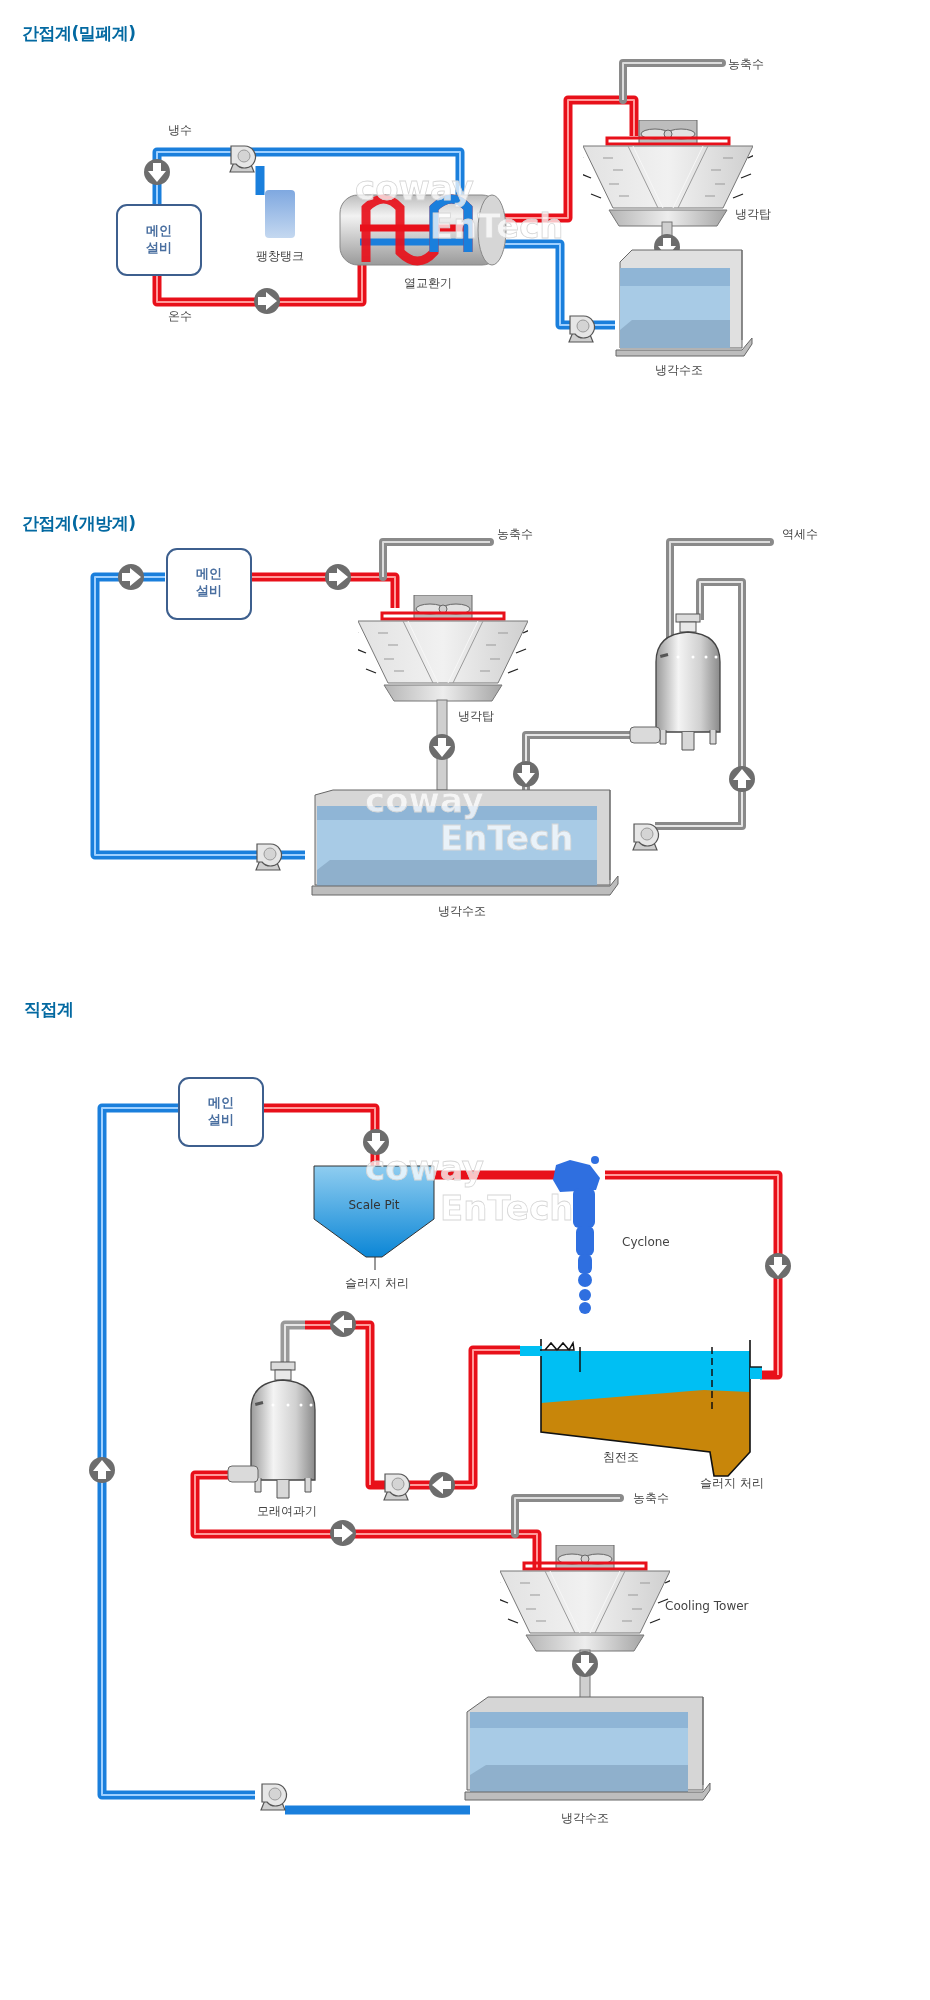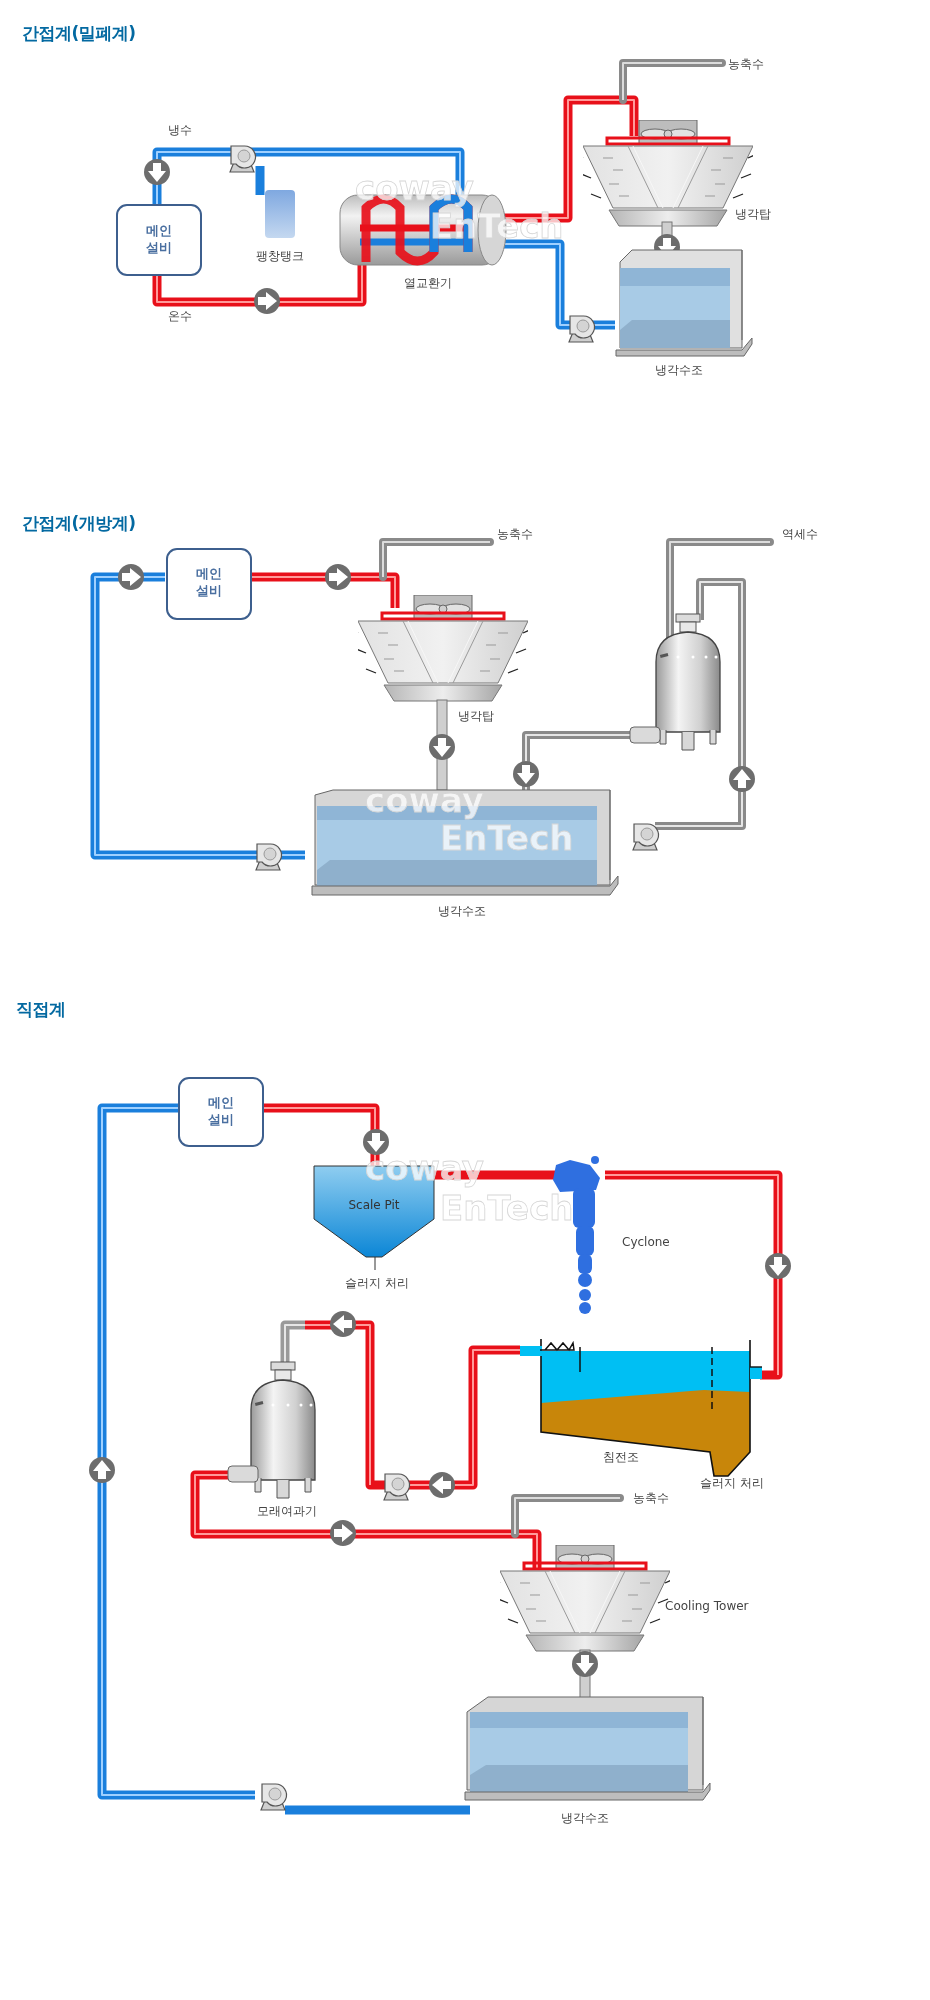--- a/index.html
+++ b/index.html
@@ -9,21 +9,21 @@
   .lbl{font-family:"DejaVu Sans",sans-serif;font-size:12px;fill:#444;}
   .lbl-en{font-family:"DejaVu Sans",sans-serif;font-size:12px;fill:#444;}
   .box-lbl{font-family:"DejaVu Sans",sans-serif;font-size:13px;font-weight:bold;fill:#4a6fa0;}
   .wm{font-family:"DejaVu Sans",sans-serif;font-size:34px;font-weight:bold;fill:#ffffff;fill-opacity:0.75;stroke:#d6d6d6;stroke-width:0.8;}
 </style>
 </head>
 <body>
 
 <div class="section-title" style="left:22px;top:22px;">간접계(밀폐계)</div>
 <div class="section-title" style="left:22px;top:468px;margin-top:44px;">간접계(개방계)</div>
-<div class="section-title" style="left:16px;top:998px;text-align:right;">직접계</div>
+<div class="section-title" style="left:24px;top:998px;text-align:right;">직접계</div>
 
 <svg class="diagram" width="930" height="2000" viewBox="0 0 930 2000" xmlns="http://www.w3.org/2000/svg">
   <defs>
     <linearGradient id="tankSteel" x1="0" x2="1" y1="0" y2="0">
       <stop offset="0" stop-color="#9a9a9a"></stop>
       <stop offset="0.35" stop-color="#f4f4f4"></stop>
       <stop offset="0.7" stop-color="#d0d0d0"></stop>
       <stop offset="1" stop-color="#8a8a8a"></stop>
     </linearGradient>
     <linearGradient id="hxShell" x1="0" x2="0" y1="0" y2="1">

